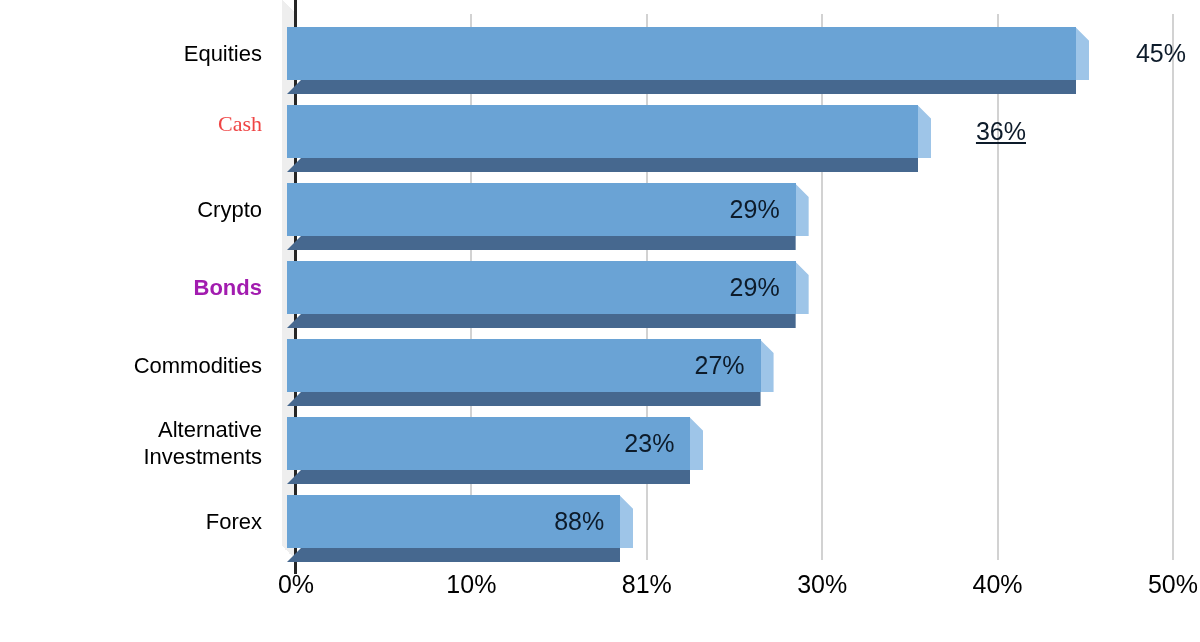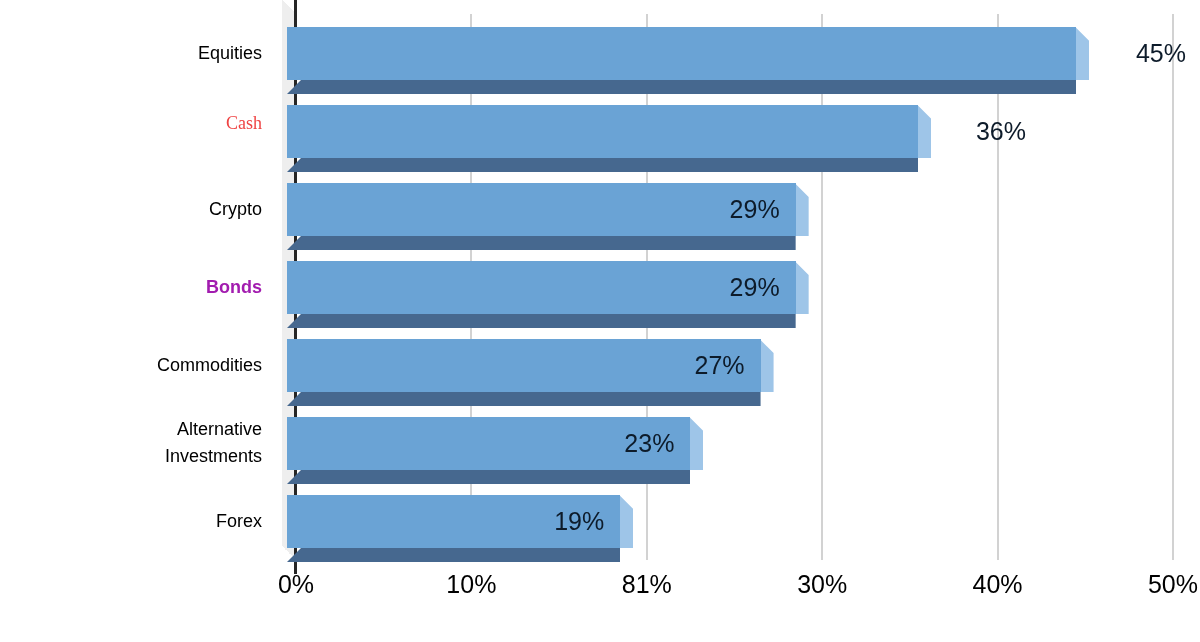--- a/index.html
+++ b/index.html
@@ -123,21 +123,21 @@
     z-index: 5;
     white-space: nowrap;
   }
 
   
   .cat-label {
     position: absolute;
     right: 938px;          
     text-align: right;
     color: #000000;
-    font-size: 18px;
+    font-size: 22px;
     line-height: 27px;
     white-space: pre-line;
   }
 
   
   .xtick-label {
     position: absolute;
     top: 570px;
     color: #000000;
     font-size: 25px;
@@ -183,21 +183,21 @@
             <div class="bar-cap" style="left: 788.3px; background: rgb(158, 197, 232);"></div>
             <div class="bar-front" style="width: 789.3px; background: rgb(106, 163, 213);"></div>
             <div class="bar-label" style="width: 915px; color: rgb(13, 27, 42);">45%</div>
           </div>
         </div>
         <div class="bar-row" style="top: 92px;">
           <div class="bar">
             <div class="bar-bottom" style="width: 631.44px; top: 53px; left: 0px; background: rgb(70, 104, 143);"></div>
             <div class="bar-cap" style="left: 630.44px; background: rgb(158, 197, 232);"></div>
             <div class="bar-front" style="width: 631.44px; background: rgb(106, 163, 213);"></div>
-            <div class="bar-label" style="width: 755px; color: rgb(13, 27, 42);">36%</div>
+            <div class="bar-label" style="width: 755px; color: rgb(13, 27, 42); text-decoration: underline;">36%</div>
           </div>
         </div>
         <div class="bar-row" style="top: 170px;">
           <div class="bar">
             <div class="bar-bottom" style="width: 508.66px; top: 53px; left: 0px; background: rgb(70, 104, 143);"></div>
             <div class="bar-cap" style="left: 507.66px; background: rgb(158, 197, 232);"></div>
             <div class="bar-front" style="width: 508.66px; background: rgb(106, 163, 213);"></div>
             <div class="bar-label" style="width: 508.66px; color: rgb(13, 27, 42);">29%</div>
           </div>
         </div>
@@ -223,21 +223,21 @@
             <div class="bar-cap" style="left: 402.42px; background: rgb(158, 197, 232);"></div>
             <div class="bar-front" style="width: 403.42px; background: rgb(106, 163, 213);"></div>
             <div class="bar-label" style="width: 403.42px; color: rgb(13, 27, 42);">23%</div>
           </div>
         </div>
         <div class="bar-row" style="top: 482px;">
           <div class="bar">
             <div class="bar-bottom" style="width: 333.26px; top: 53px; left: 0px; background: rgb(70, 104, 143);"></div>
             <div class="bar-cap" style="left: 332.26px; background: rgb(158, 197, 232);"></div>
             <div class="bar-front" style="width: 333.26px; background: rgb(106, 163, 213);"></div>
-            <div class="bar-label" style="width: 333.26px; color: rgb(13, 27, 42);">19%</div>
+            <div class="bar-label" style="width: 333.26px; color: rgb(13, 27, 42);">88%</div>
           </div>
         </div>
       </div>
 
     <div id="cat-labels">
         <div class="cat-label" style="color: rgb(0, 0, 0); top: 39.5px;">Equities</div>
         <div class="cat-label" style="color: #ef4444; top: 110px; font-family: Liberation Serif, serif;">Cash</div>
         <div class="cat-label" style="color: rgb(0, 0, 0); top: 195.5px;">Crypto</div>
         <div class="cat-label" style="color: #a21caf; top: 273.5px; font-weight: bold;">Bonds</div>
         <div class="cat-label" style="color: rgb(0, 0, 0); top: 351.5px;">Commodities</div>

